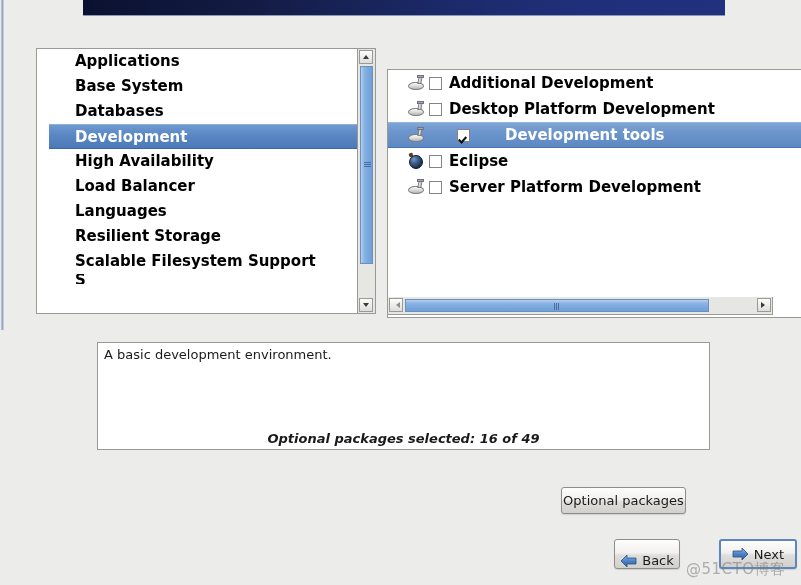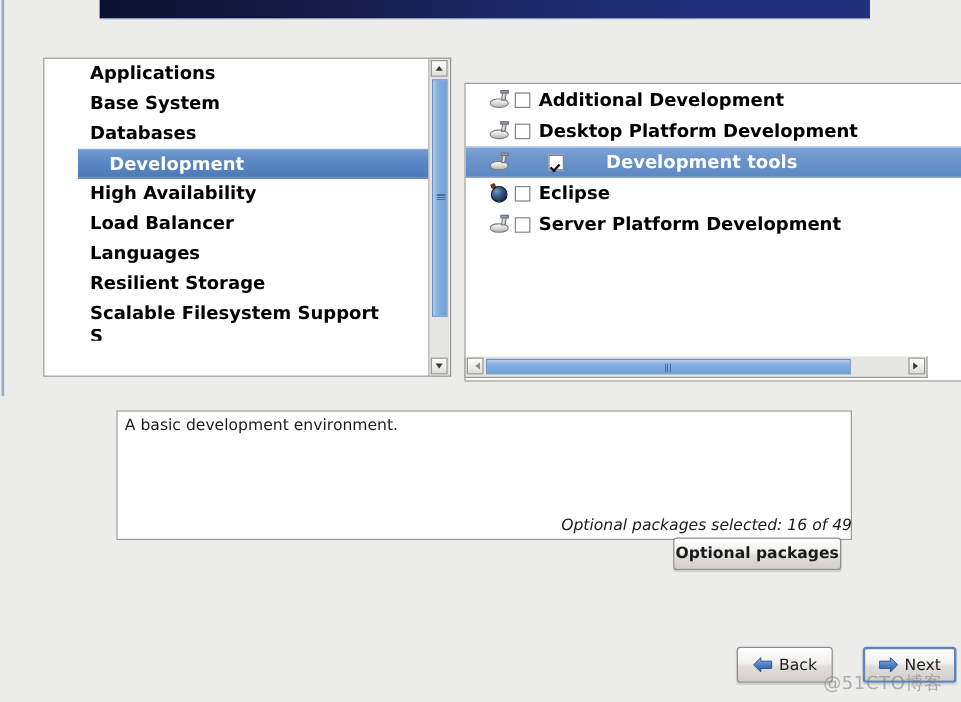--- a/index.html
+++ b/index.html
@@ -59,21 +59,20 @@
     font-weight: bold;
     color: #000000;
     white-space: nowrap;
     box-sizing: border-box;
   }
   .group-item.selected {
     background: linear-gradient(to bottom, #6f9ad1 0%, #5c88c4 40%, #4c79b8 100%);
     color: #ffffff;
     border-top: 1px solid #8cb0de;
     border-bottom: 1px solid #3c68a4;
-    margin-left: 16px;
   }
   .group-item.clipped {
     height: 10px;
     line-height: 12px;
     overflow: hidden;
   }
 
   
   #group-vscroll {
     position: absolute;
@@ -305,55 +304,55 @@
     color: #1a1a1a;
     font-weight: normal;
   }
 
   
   #optional-count {
     position: absolute;
     left: 97px;
     top: 431px;
     width: 613px;
-    text-align: right;
+    text-align: center;
     font-size: 13px;
     font-style: italic;
-    font-weight: normal;
+    font-weight: bold;
     color: #1a1a1a;
   }
   .btn {
     position: absolute;
     background: linear-gradient(to bottom, #fdfdfd 0%, #f2f1ef 45%, #e0dedb 55%, #d2d0cc 100%);
     border: 1px solid #8e8e8a;
     border-radius: 3px;
     box-sizing: border-box;
     display: flex;
     align-items: center;
     justify-content: center;
     font-size: 13px;
     color: #1a1a1a;
     cursor: default;
     box-shadow: 0 1px 1px rgba(0,0,0,0.12);
   }
   #optional-packages-button {
     left: 561px;
-    top: 448px;
-    width: 140px;
+    top: 487px;
+    width: 125px;
     height: 27px;
-    font-weight: bold;
   }
 
   
   #back-button {
     left: 614px;
     top: 539px;
-    width: 80px;
+    width: 66px;
     height: 30px;
     gap: 5px;
+    align-items: flex-end;
   }
   #next-button {
     left: 719px;
     top: 539px;
     width: 78px;
     height: 30px;
     gap: 5px;
     border: 2px solid #5f86bb;
   }
   .arrow-ico { width: 17px; height: 14px; flex: none; }

